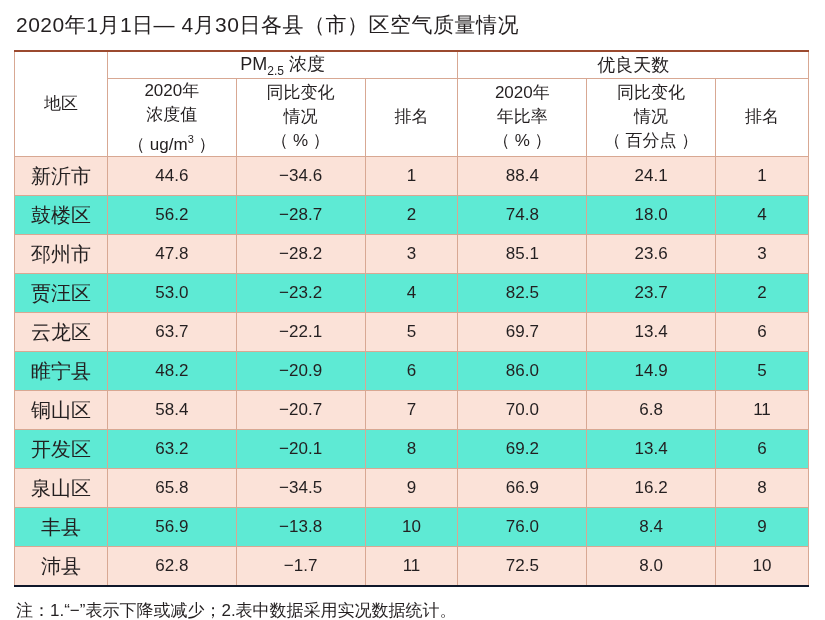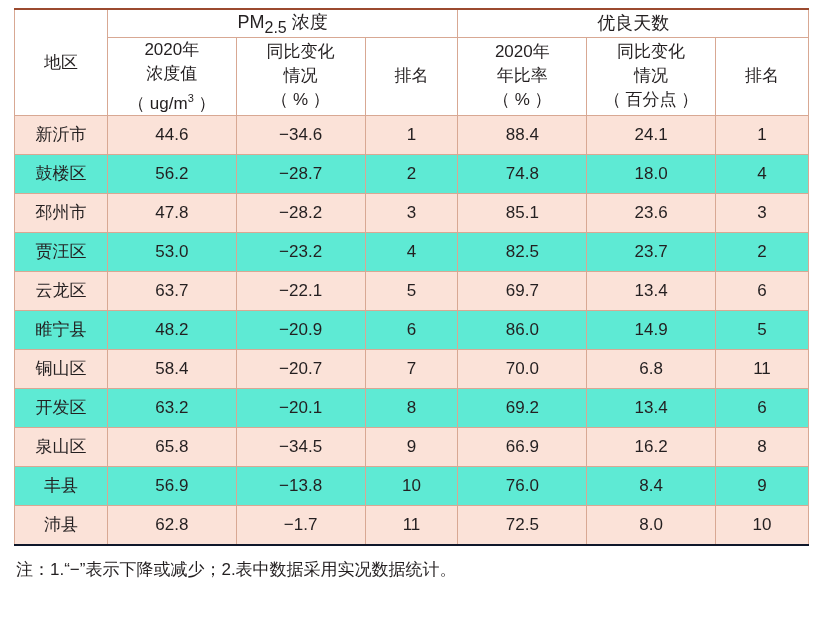--- a/index.html
+++ b/index.html
@@ -66,55 +66,56 @@
   .region-col { width: 88px; }
   .v-col { width: 122px; }
   .rank-col { width: 88px; }
 
   td.data {
     font-size: 17px;
     line-height: 22px;
     height: 38px;
   }
   td.region {
-    font-size: 17px;
+    font-size: 20px;
   }
   tr.odd > td { background: #fbe2d8; }
   tr.even > td { background: #5eead4; }
 
   .note {
     margin-top: 12px;
     font-size: 17px;
     line-height: 24px;
     color: #231f20;
     margin-left: 2px;
     white-space: nowrap;
   }
 </style>
 </head>
 <body>
 
 <div class="page">
 
+  <div class="title">2020年1月1日— 4月30日各县（市）区空气质量情况</div>
 
   <table class="aq">
     <colgroup>
       <col class="region-col">
       <col class="v-col">
       <col class="v-col">
       <col class="rank-col">
       <col class="v-col">
       <col class="v-col">
       <col class="rank-col">
     </colgroup>
     <thead>
       <tr class="hdr-top">
         <th class="hcell" rowspan="2">地区</th>
         <th class="grp" colspan="3">
-          <span>PM<sub style="font-size:16px">2.5</sub> 浓度</span>
+          <span>PM<sub style="font-size:12px">2.5</sub> 浓度</span>
         </th>
         <th class="grp" colspan="3">优良天数</th>
       </tr>
       <tr>
         <th class="hcell">
           <div>2020年</div>
           <div>浓度值</div>
           <div>（ ug/m<sup>3</sup> ）</div>
         </th>
         <th class="hcell">

